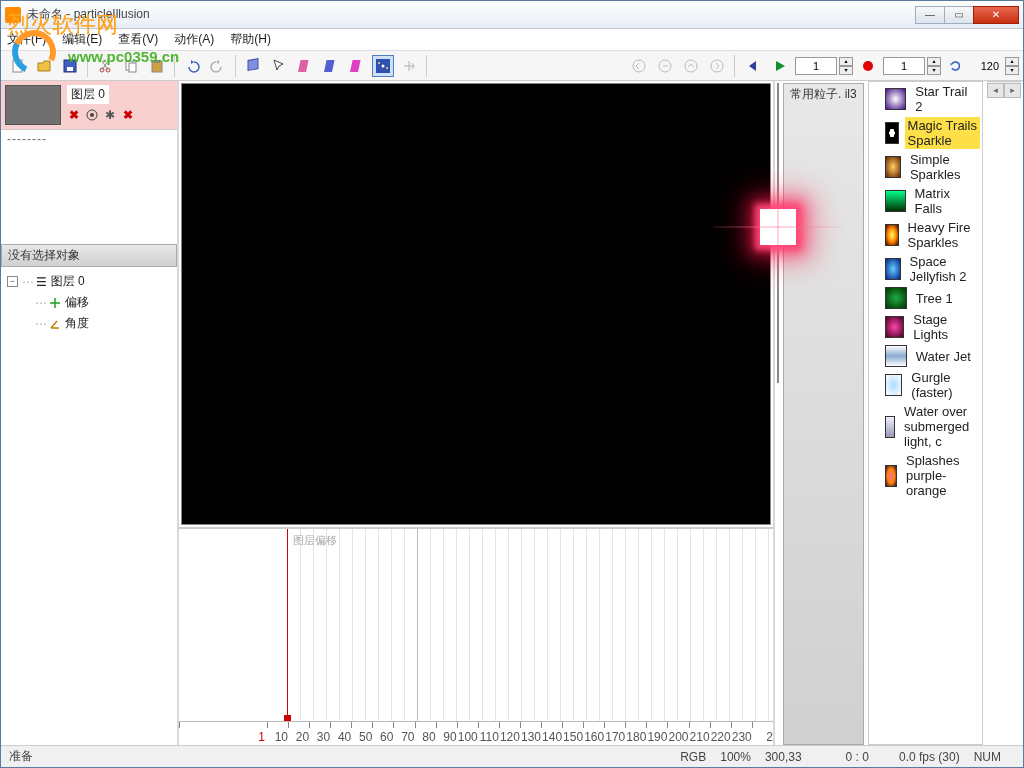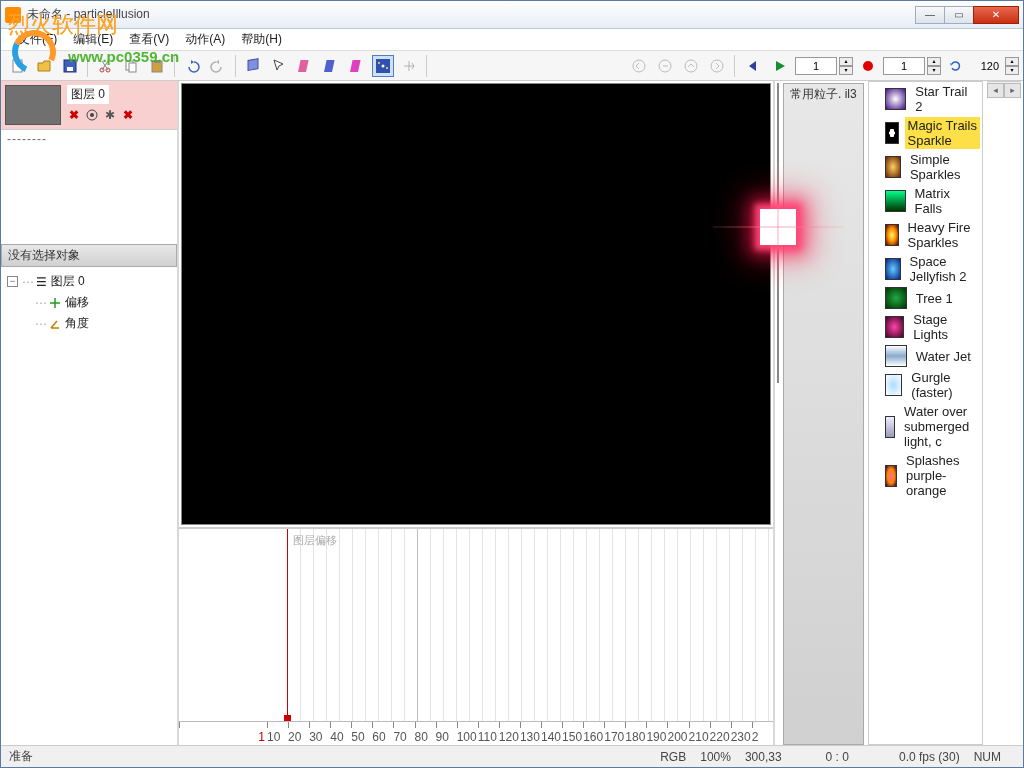--- a/index.html
+++ b/index.html
@@ -8,21 +8,21 @@
 .titlebar { height: 28px; background: linear-gradient(#fdfdfd,#e8eef6); display: flex; align-items: center; padding: 0 4px; border-bottom: 1px solid #c0c8d4; }
 .titlebar .icon { width: 16px; height: 16px; background: #ff8c00; border-radius: 2px; margin-right: 6px; }
 .titlebar .title { flex: 1; color: #444; }
 .winbtns { display: flex; gap: 0; }
 .winbtn { width: 30px; height: 18px; background: linear-gradient(#f8f8f8,#dde4ec); border: 1px solid #a0acc0; display: flex; align-items: center; justify-content: center; font-size: 10px; color: #444; margin-left: -1px; }
 .winbtn.close { background: linear-gradient(#e86850,#c83010); color: #fff; width: 46px; border-color: #a02000; }
 .watermark { position: absolute; left: 8px; top: 10px; font-size: 22px; font-weight: normal; background: linear-gradient(#ffd040,#ff9010); -webkit-background-clip: text; color: #ffa020; z-index: 50; opacity: .95; pointer-events:none; }
 .watermark-sub { position: absolute; left: 68px; top: 48px; font-size: 15px; color: #40b020; font-weight: bold; z-index: 50; opacity:.9; pointer-events:none;}
 .wm-logo{position:absolute;left:12px;top:30px;width:44px;height:44px;z-index:50;pointer-events:none;}
 .wm-logo::before{content:"";position:absolute;width:44px;height:44px;border:6px solid #ff9a2a;border-radius:50%;box-sizing:border-box;border-left-color:#2aa0e0;border-bottom-color:transparent;transform:rotate(-20deg);}
-.menubar { height: 22px; background: #fff; display: flex; align-items: center; padding: 0 17px; border-bottom: 1px solid #ddd; }
+.menubar { height: 22px; background: #fff; display: flex; align-items: center; padding: 0 6px; border-bottom: 1px solid #ddd; }
 .menubar span { margin-right: 16px; color: #222; }
 .toolbar { height: 30px; background: #f6f6f6; border-bottom: 1px solid #ccc; display: flex; align-items: center; padding: 0 4px; }
 .tool { width: 22px; height: 22px; margin: 0 2px; display: flex; align-items: center; justify-content: center; border: 1px solid transparent; }
 .tool.active { border: 1px solid #5080c0; background: #cde0f8; }
 .tool svg { width: 16px; height: 16px; }
 .tsep { width: 1px; height: 22px; background: #ccc; margin: 0 4px; }
 .tspace { flex: 1; }
 .playback { display: flex; align-items: center; gap: 2px; }
 .playback input { width: 42px; height: 18px; border: 1px solid #999; text-align: center; font-size: 11px; }
 .rec-dot { width: 10px; height: 10px; background: #e00000; border-radius: 50%; }
@@ -48,21 +48,21 @@
 .centercol { flex: 1; display: flex; flex-direction: column; background: #fff; min-width: 0; }
 .canvas { flex: 1; background: #000; margin: 2px; border: 1px solid #888; }
 .timeline { height: 218px; background: #fff; border-top: 2px solid #ccc; position: relative; overflow: hidden; }
 .timeline-grid { position: absolute; inset: 0; }
 .timeline-grid .vline { position: absolute; top: 0; bottom: 24px; width: 1px; background: #e4e4e4; }
 .timeline-grid .vline.mid { background: #bdbdbd; }
 .timeline-lbl { position: absolute; top: 4px; left: 114px; color: #aaa; font-size: 11px; }
 .timeline-play { position: absolute; top: 0; bottom: 24px; left: 108px; width: 1px; background: #d00000; }
 .timeline-play::after { content:""; position:absolute; left:-3px; bottom:-1px; width:7px; height:7px; background:#d00000;}
 .timeline-ruler { position: absolute; left: 0; right: 0; bottom: 0; height: 24px; border-top: 1px solid #bbb; display: flex; font-size: 10px; color: #555; }
-.timeline-ruler .cell { width: 26px; text-align: left; padding-top: 8px; position:relative;}
+.timeline-ruler .cell { width: 26px; text-align: right; padding-top: 8px; position:relative;}
 .timeline-ruler .cell::before{content:"";position:absolute;left:0;top:0;width:1px;height:6px;background:#888;}
 .timeline-ruler .first { width: 108px; text-align: right; padding-right: 2px; color:#c00000;}
 .rightcol { width: 250px; display: flex; flex-direction: row; border-left: 2px solid #d8d8d8; background: #fff; }
 .preview { height: 300px; background: #000; margin: 2px; border: 1px solid #888; position: relative; }
 .glow { position: absolute; left: 50%; top: 48%; transform: translate(-50%,-50%); }
 .glow .core { width: 36px; height: 36px; background: #fff; box-shadow: 0 0 6px 5px rgba(255,70,120,.95), 0 0 16px 10px rgba(255,30,80,.6), 0 0 30px 18px rgba(255,0,60,.3); }
 .glow::before,.glow::after{content:"";position:absolute;left:50%;top:50%;background:radial-gradient(rgba(255,120,150,.5),rgba(255,0,60,0));}
 .glow::before{width:130px;height:2px;transform:translate(-50%,-50%);} .glow::after{width:2px;height:130px;transform:translate(-50%,-50%);}
 .libhdr { background: linear-gradient(#e8e8e8,#d0d0d0); border: 1px solid #aaa; padding: 2px 6px; color: #333; margin:2px 2px 0 2px;}
 .lib { flex: 1; overflow-y: scroll; margin: 0 2px; border: 1px solid #ccc; background: #fff; }
@@ -445,16 +445,16 @@
     </div>
   </div>
 
   <div class="statusbar">
     <span class="seg">准备</span>
     <span class="fill"></span>
     <span class="seg">RGB</span>
     <span class="seg">100%</span>
     <span class="seg">300,33</span>
     <span class="seg" style="margin-left:30px">0 : 0</span>
-    <span class="seg" style="margin-left:36px">0.0 fps (30)</span>
+    <span class="seg" style="margin-left:16px">0.0 fps (30)</span>
     <span class="seg" style="">NUM</span>
   </div>
 </div>
 
 </body></html>

